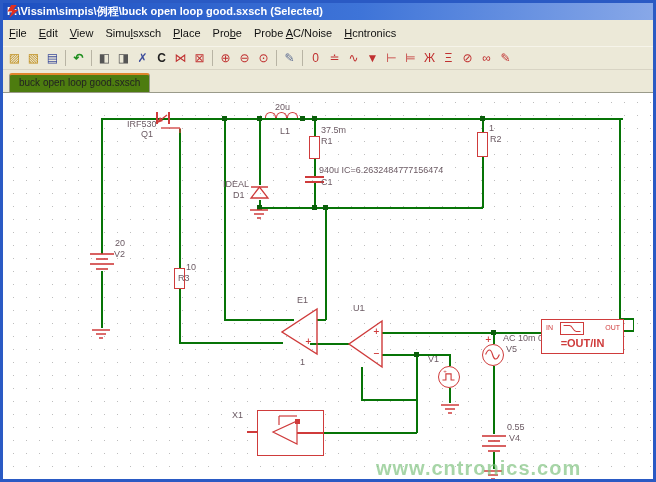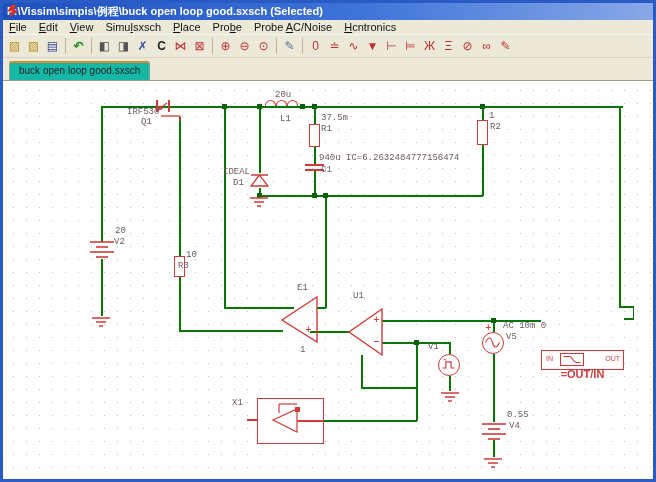--- a/index.html
+++ b/index.html
@@ -3,46 +3,46 @@
 <meta charset="utf-8">
 <style>
   html,body{margin:0;padding:0;background:#d8d4c8;}
   *{box-sizing:border-box;}
   .window{position:relative;width:656px;height:482px;border:3px solid #2a5ac4;background:#ece9d8;
           font-family:"Liberation Sans",sans-serif;overflow:hidden;}
   .titlebar{height:17px;background:linear-gradient(90deg,#1d4fc0,#3e74d8 55%,#88a8e8);
             color:#fff;font:bold 11px "Liberation Sans",sans-serif;display:flex;align-items:center;
             padding:0 4px;white-space:nowrap;}
   .titlebar .appicon{width:13px;height:13px;margin-right:4px;flex:0 0 auto;}
-  .menubar{height:15px;background:#ece9d8;display:flex;align-items:center;font-size:11px;color:#111;
+  .menubar{height:27px;background:#ece9d8;display:flex;align-items:center;font-size:11px;color:#111;
            border-bottom:1px solid #f6f4ea;}
   .menu-item{padding:0 6px;cursor:default;white-space:nowrap;}
   .menu-item span.k{text-decoration:underline;}
   .toolbar{height:23px;background:#ece9d8;display:flex;align-items:center;padding:1px 2px;border-bottom:1px solid #d8d4c4;}
   .tbtn{width:19px;height:19px;line-height:18px;text-align:center;font-size:12px;cursor:default;}
   .tsep{width:1px;height:16px;background:#b8b4a4;margin:0 3px;}
   .c-yellow{color:#c09020}.c-blue{color:#3a4a9a}.c-green{color:#1f8f1f;font-weight:bold}
   .c-gray{color:#555}.c-steel{color:#5a6a90}.c-red{color:#c03030}.c-dark{color:#222;font-weight:bold}
   .tabrow{height:22px;background:#ece9d8;padding:3px 0 0 6px;display:flex;}
-  .tab{background:#14b8a6;border:1px solid #9a9a8a;border-bottom:none;border-top:2px solid #e0862c;
+  .tab{background:#4d7c0f;border:1px solid #9a9a8a;border-bottom:none;border-top:2px solid #e0862c;
        border-radius:3px 3px 0 0;padding:2px 9px 0 9px;font-size:10px;color:#222;white-space:nowrap;}
   .canvas{position:relative;width:650px;height:399px;background:#fff;border-top:1px solid #9a9a8a;
           background-image:radial-gradient(#bdbdbd 0.8px,transparent 0.9px);
           background-size:13px 13px;background-position:4px 3px;overflow:hidden;}
   .w{position:absolute;background:#077407;}
   .j{position:absolute;width:5px;height:5px;background:#0b5e0b;}
-  .lbl{position:absolute;font-size:9px;color:#6b5a63;white-space:nowrap;line-height:10px;font-family:Liberation Mono, monospace;}
+  .lbl{position:absolute;font-size:9px;color:#6b5a63;white-space:nowrap;line-height:10px;}
   .rbox{position:absolute;border:1.5px solid #cf3b3b;background:#fff;}
   .rline{position:absolute;background:#cf3b3b;}
   .cmp{position:absolute;}
   .coil{position:absolute;width:11px;height:6px;border:1.5px solid #cf3b3b;border-bottom:none;
         border-radius:6px 6px 0 0;background:transparent;}
   .circ{position:absolute;width:22px;height:22px;border:1.5px solid #cf3b3b;border-radius:50%;background:#fff;}
   .mark{position:absolute;font:bold 8px "DejaVu Sans",sans-serif;color:#cf3b3b;line-height:8px;}
-  .tfblock{position:absolute;left:538px;top:226px;width:83px;height:20px;border:1.5px solid #cf3b3b;background:#fff;margin-top:43px;}
+  .tfblock{position:absolute;left:538px;top:226px;width:83px;height:35px;border:1.5px solid #cf3b3b;background:#fff;}
   .tf-in{position:absolute;left:4px;top:4px;font-size:7px;color:#cf3b3b;}
   .tf-out{position:absolute;right:3px;top:4px;font-size:7px;color:#cf3b3b;}
   .tf-ic{position:absolute;left:18px;top:2px;width:24px;height:13px;border:1px solid #cf3b3b;background:#fff;}
   .tf-f{position:absolute;left:0;right:0;top:17px;text-align:center;font:bold 11px "Liberation Sans",sans-serif;color:#cf3b3b;}
   .wm{position:absolute;left:373px;top:364px;font:bold 20px "Liberation Sans",sans-serif;
       color:rgba(120,190,120,0.65);letter-spacing:1px;}
   svg{position:absolute;overflow:visible;}
 </style>
 </head>
 <body>
@@ -277,15 +277,16 @@
       <span class="tf-in">IN</span>
       <span class="tf-ic">
         <svg width="22" height="11" viewBox="0 0 24 13">
           <path d="M2,3 L9,3 C13,3 13,10 17,10 L22,10" fill="none" stroke="#cf3b3b" stroke-width="1.2"></path>
         </svg>
       </span>
       <span class="tf-out">OUT</span>
       <div class="tf-f">=OUT/IN</div>
     </div>
 
+    <div class="wm">www.cntronics.com</div>
   </div>
 
 </div>
 
 </body></html>

